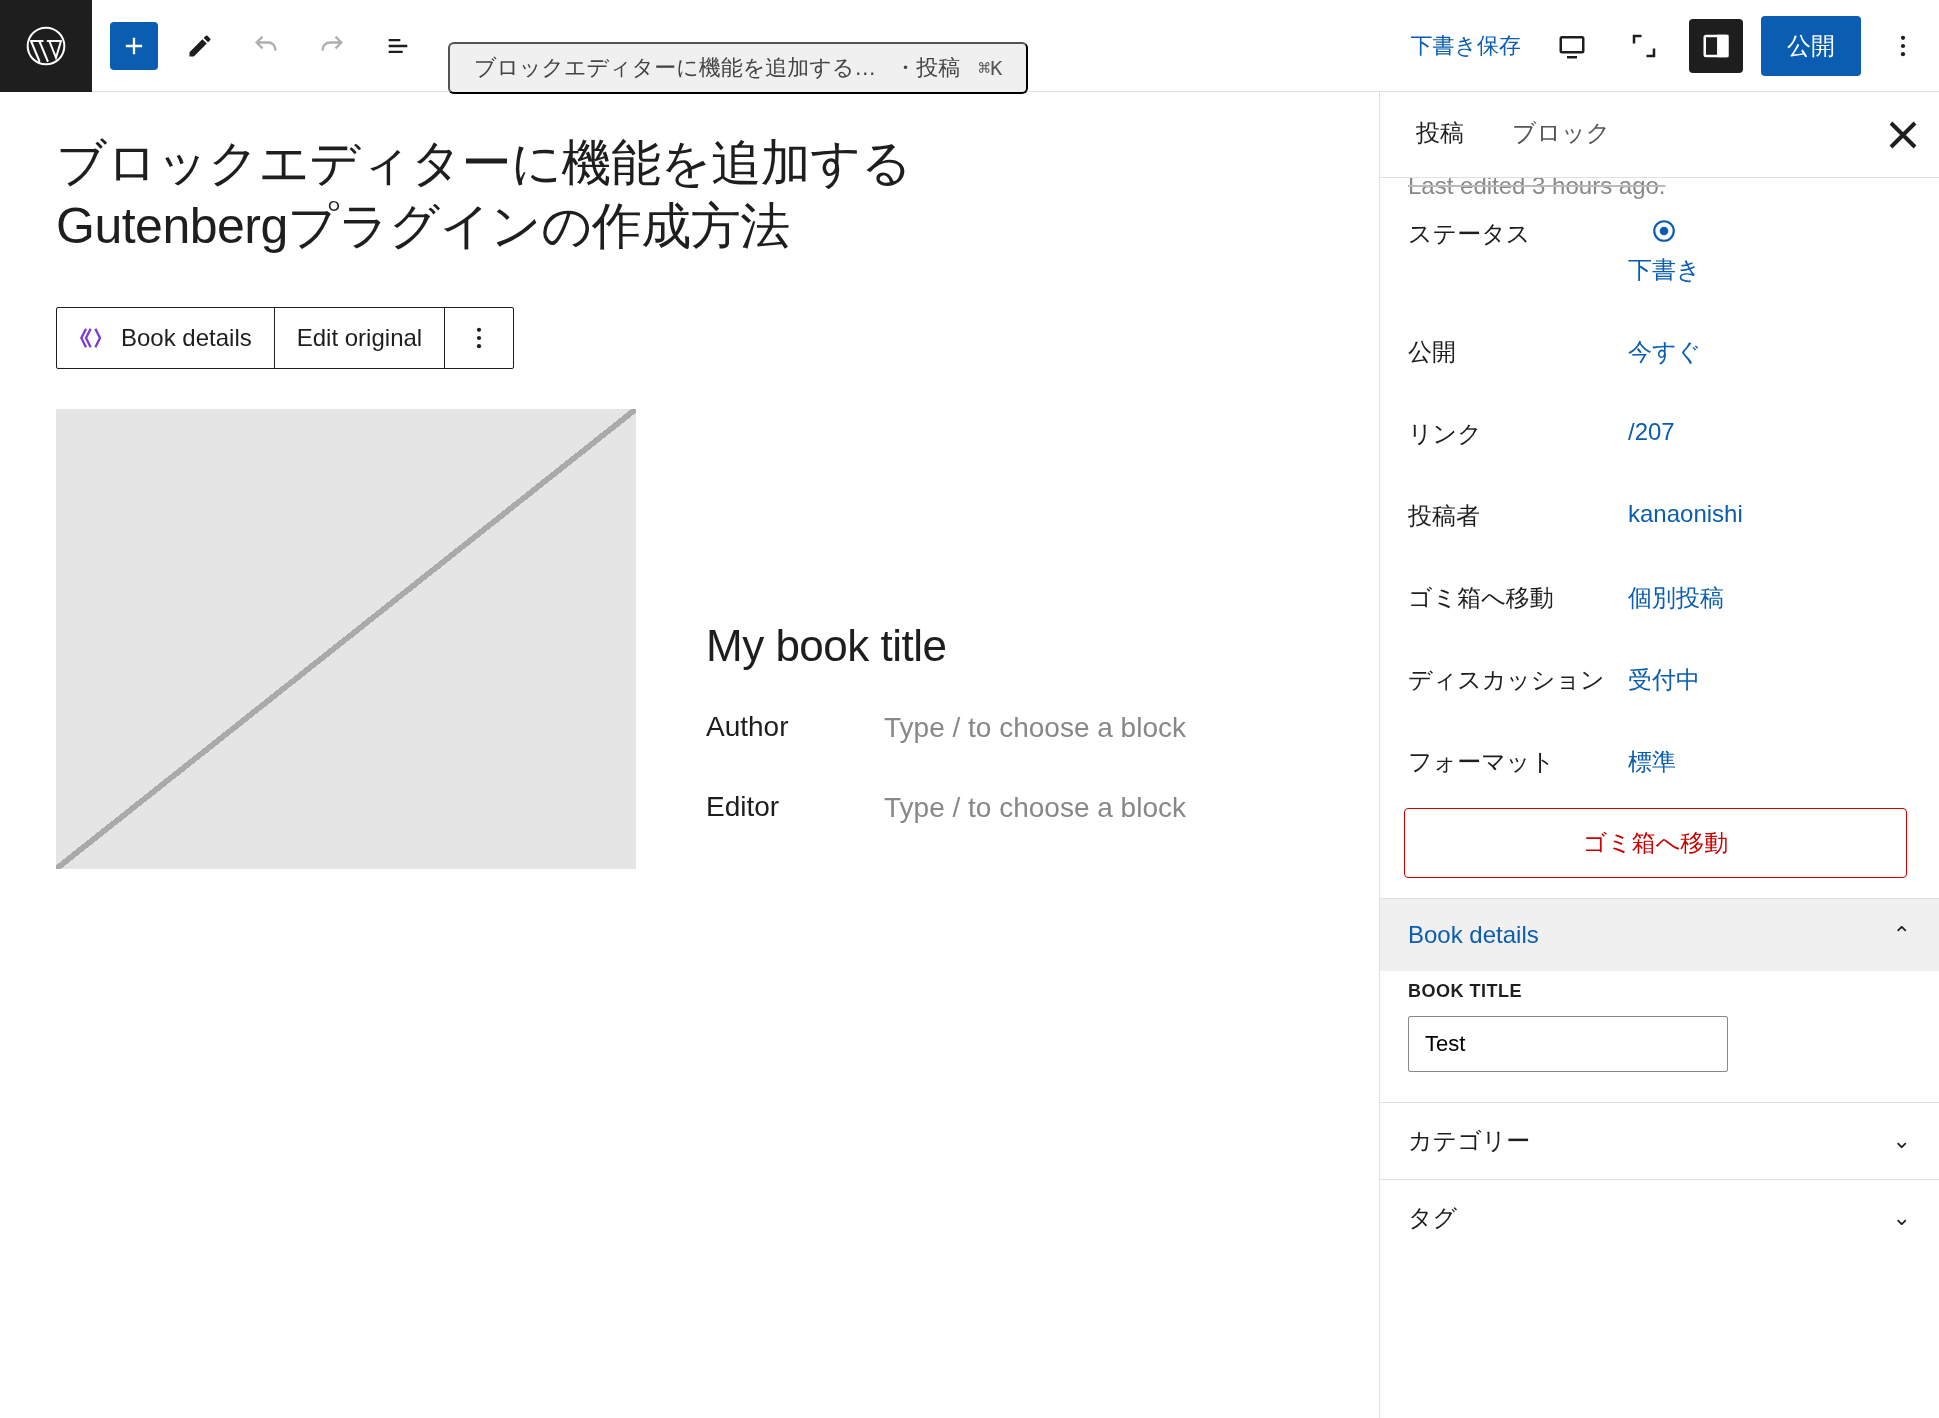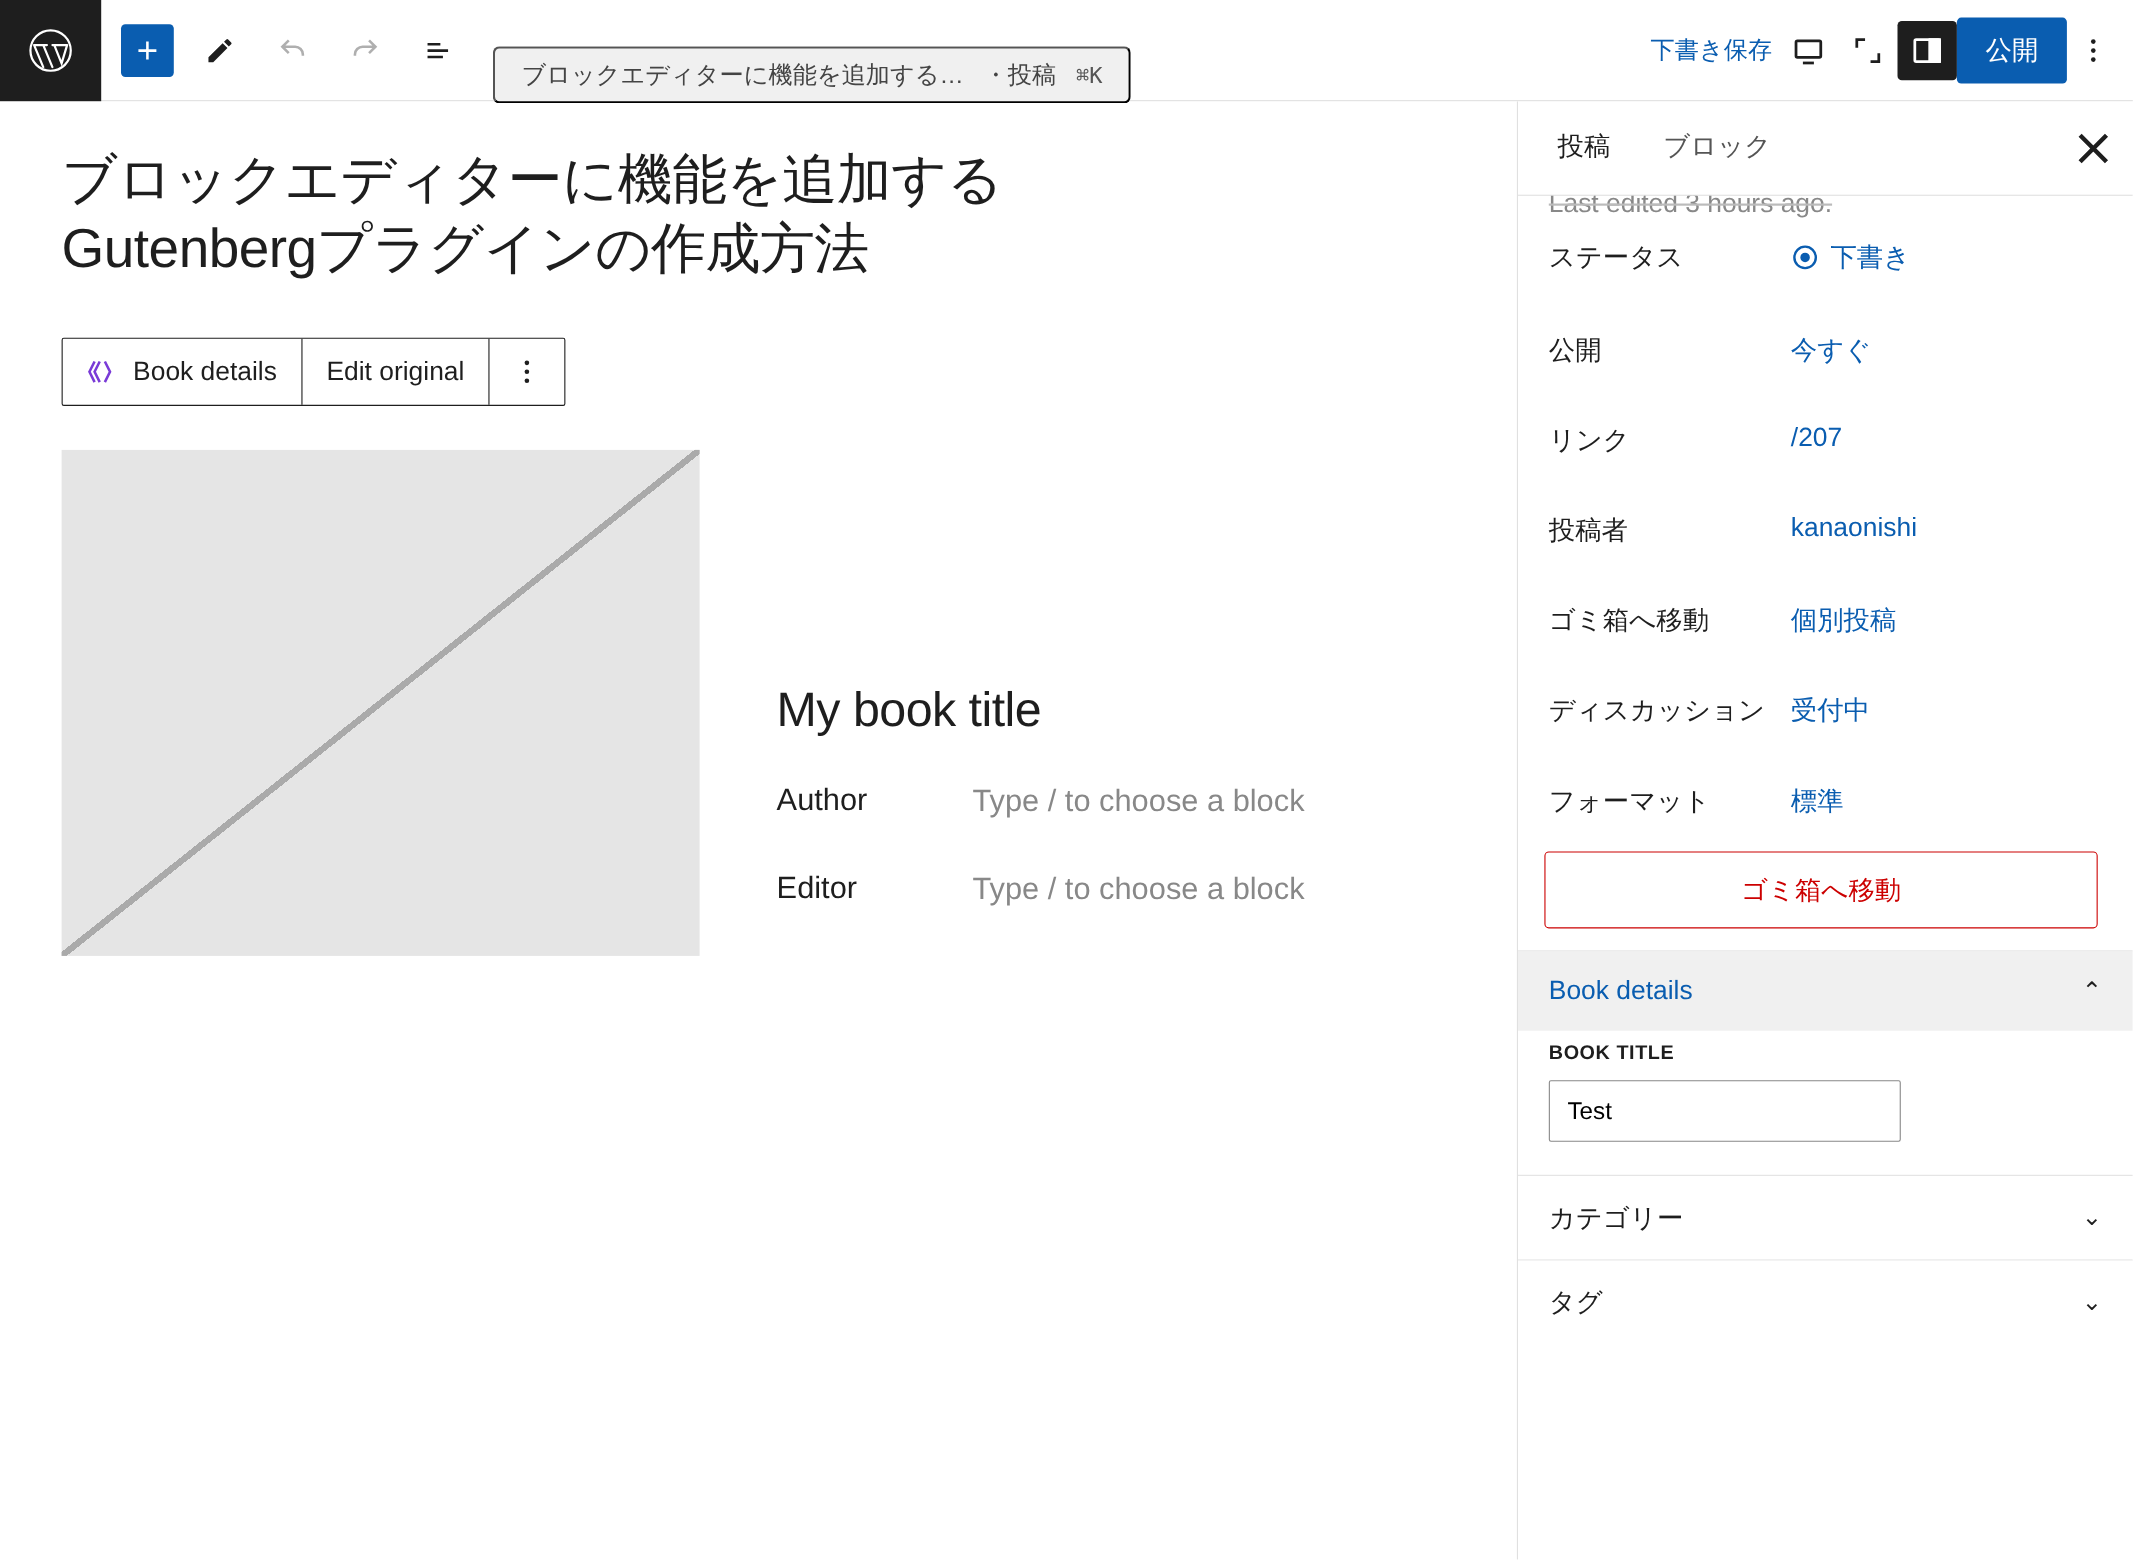--- a/index.html
+++ b/index.html
@@ -10,21 +10,21 @@
     .wp-logo{width:92px;height:92px;background:#1e1e1e;display:flex;align-items:center;justify-content:center;}
     .wp-logo svg{width:40px;height:40px;}
     .toolbar-left{display:flex;align-items:center;gap:18px;padding:0 18px;}
     .icon-btn{width:48px;height:48px;display:flex;align-items:center;justify-content:center;border:none;background:transparent;border-radius:4px;cursor:pointer;}
     .icon-btn.primary{background:#0a5db0;color:#fff;border-radius:4px;}
     .icon-btn svg{width:28px;height:28px;}
     .icon-btn.disabled{opacity:.35;}
     .cmd-bar{flex:0 0 auto;margin-left:8px;background:#f0f0f0;border-radius:6px;height:52px;display:flex;align-items:center;padding:0 24px;gap:18px;color:#444;font-size:22px;margin-top:44px;}
     .cmd-bar .kb{font-family:ui-monospace,monospace;color:#555;font-size:20px;}
     .spacer{flex:1;}
-    .toolbar-right{display:flex;align-items:center;}
+    .toolbar-right{display:flex;align-items:center;gap:18px;}
     .link-btn{background:none;border:none;color:#0a5db0;font-size:22px;cursor:pointer;padding:8px 6px;}
     .sq-btn{width:54px;height:54px;display:flex;align-items:center;justify-content:center;border:none;background:transparent;border-radius:4px;cursor:pointer;}
     .sq-btn svg{width:30px;height:30px;}
     .sq-btn.active{background:#1e1e1e;color:#fff;}
     .publish-btn{background:#0a5db0;color:#fff;border:none;border-radius:4px;font-size:24px;padding:14px 26px;cursor:pointer;}
     
     .body{flex:1;display:flex;overflow:hidden;}
     .canvas{flex:1;overflow:auto;padding:40px 56px;}
     .post-title{font-size:50px;font-weight:400;line-height:1.25;letter-spacing:-.5px;margin-bottom:50px;max-width:960px;}
     .block-toolbar{display:inline-flex;border:1px solid #1e1e1e;border-radius:2px;margin-bottom:40px;}
@@ -45,21 +45,21 @@
     .side-tabs{display:flex;align-items:center;border-bottom:1px solid #e0e0e0;padding:0 12px;height:86px;}
     .side-tab{padding:22px 24px;font-size:24px;color:#555;border:none;background:none;cursor:pointer;border-bottom:3px solid transparent;}
     .side-tab.active{color:#1e1e1e;border-bottom-color:transparent;}
     .side-close{margin-left:auto;width:48px;height:48px;display:flex;align-items:center;justify-content:center;background:none;border:none;cursor:pointer;font-size:28px;}
     .side-body{flex:1;overflow:auto;}
     .last-edited{color:#888;font-size:24px;padding:0 28px 0;margin-top:-6px;text-decoration:line-through;text-decoration-color:#bbb;}
     .status-rows{padding:18px 28px 30px;display:flex;flex-direction:column;gap:50px;}
     .status-row{display:flex;align-items:flex-start;gap:20px;}
     .status-label{width:200px;font-size:24px;color:#1e1e1e;}
     .status-val{flex:1;}
-    .status-val a,.status-val button{color:#0a5db0;font-size:24px;text-decoration:none;background:none;border:none;cursor:pointer;display:inline-flex;align-items:center;gap:10px;padding:0;}
+    .status-val a,.status-val button{color:#0a5db0;font-size:24px;text-decoration:none;background:none;border:none;cursor:pointer;display:inline-flex;align-items:center;gap:10px;padding:0;flex-direction:column;}
     .status-val svg{width:26px;height:26px;stroke:#0a5db0;fill:none;stroke-width:2;}
     .trash-btn{margin:0 24px 20px;border:1.5px solid #c00;color:#c00;background:#fff;font-size:24px;padding:18px 0;border-radius:4px;cursor:pointer;display:block;width:calc(100% - 56px);text-align:center;}
     .panel{border-top:1px solid #e0e0e0;}
     .panel-hd{display:flex;align-items:center;justify-content:space-between;padding:22px 28px;font-size:24px;cursor:pointer;background:#fff;}
     .panel-hd.hl{background:#f0f0f0;color:#0a5db0;font-weight:500;}
     .panel-hd .chev{font-size:22px;color:#1e1e1e;}
     .panel-body{padding:10px 28px 30px;}
     .field-lbl{font-size:18px;font-weight:600;letter-spacing:.5px;text-transform:uppercase;margin-bottom:14px;color:#1e1e1e;}
     .text-input{width:320px;border:1px solid #888;border-radius:2px;padding:14px 16px;font-size:22px;}
   </style>

